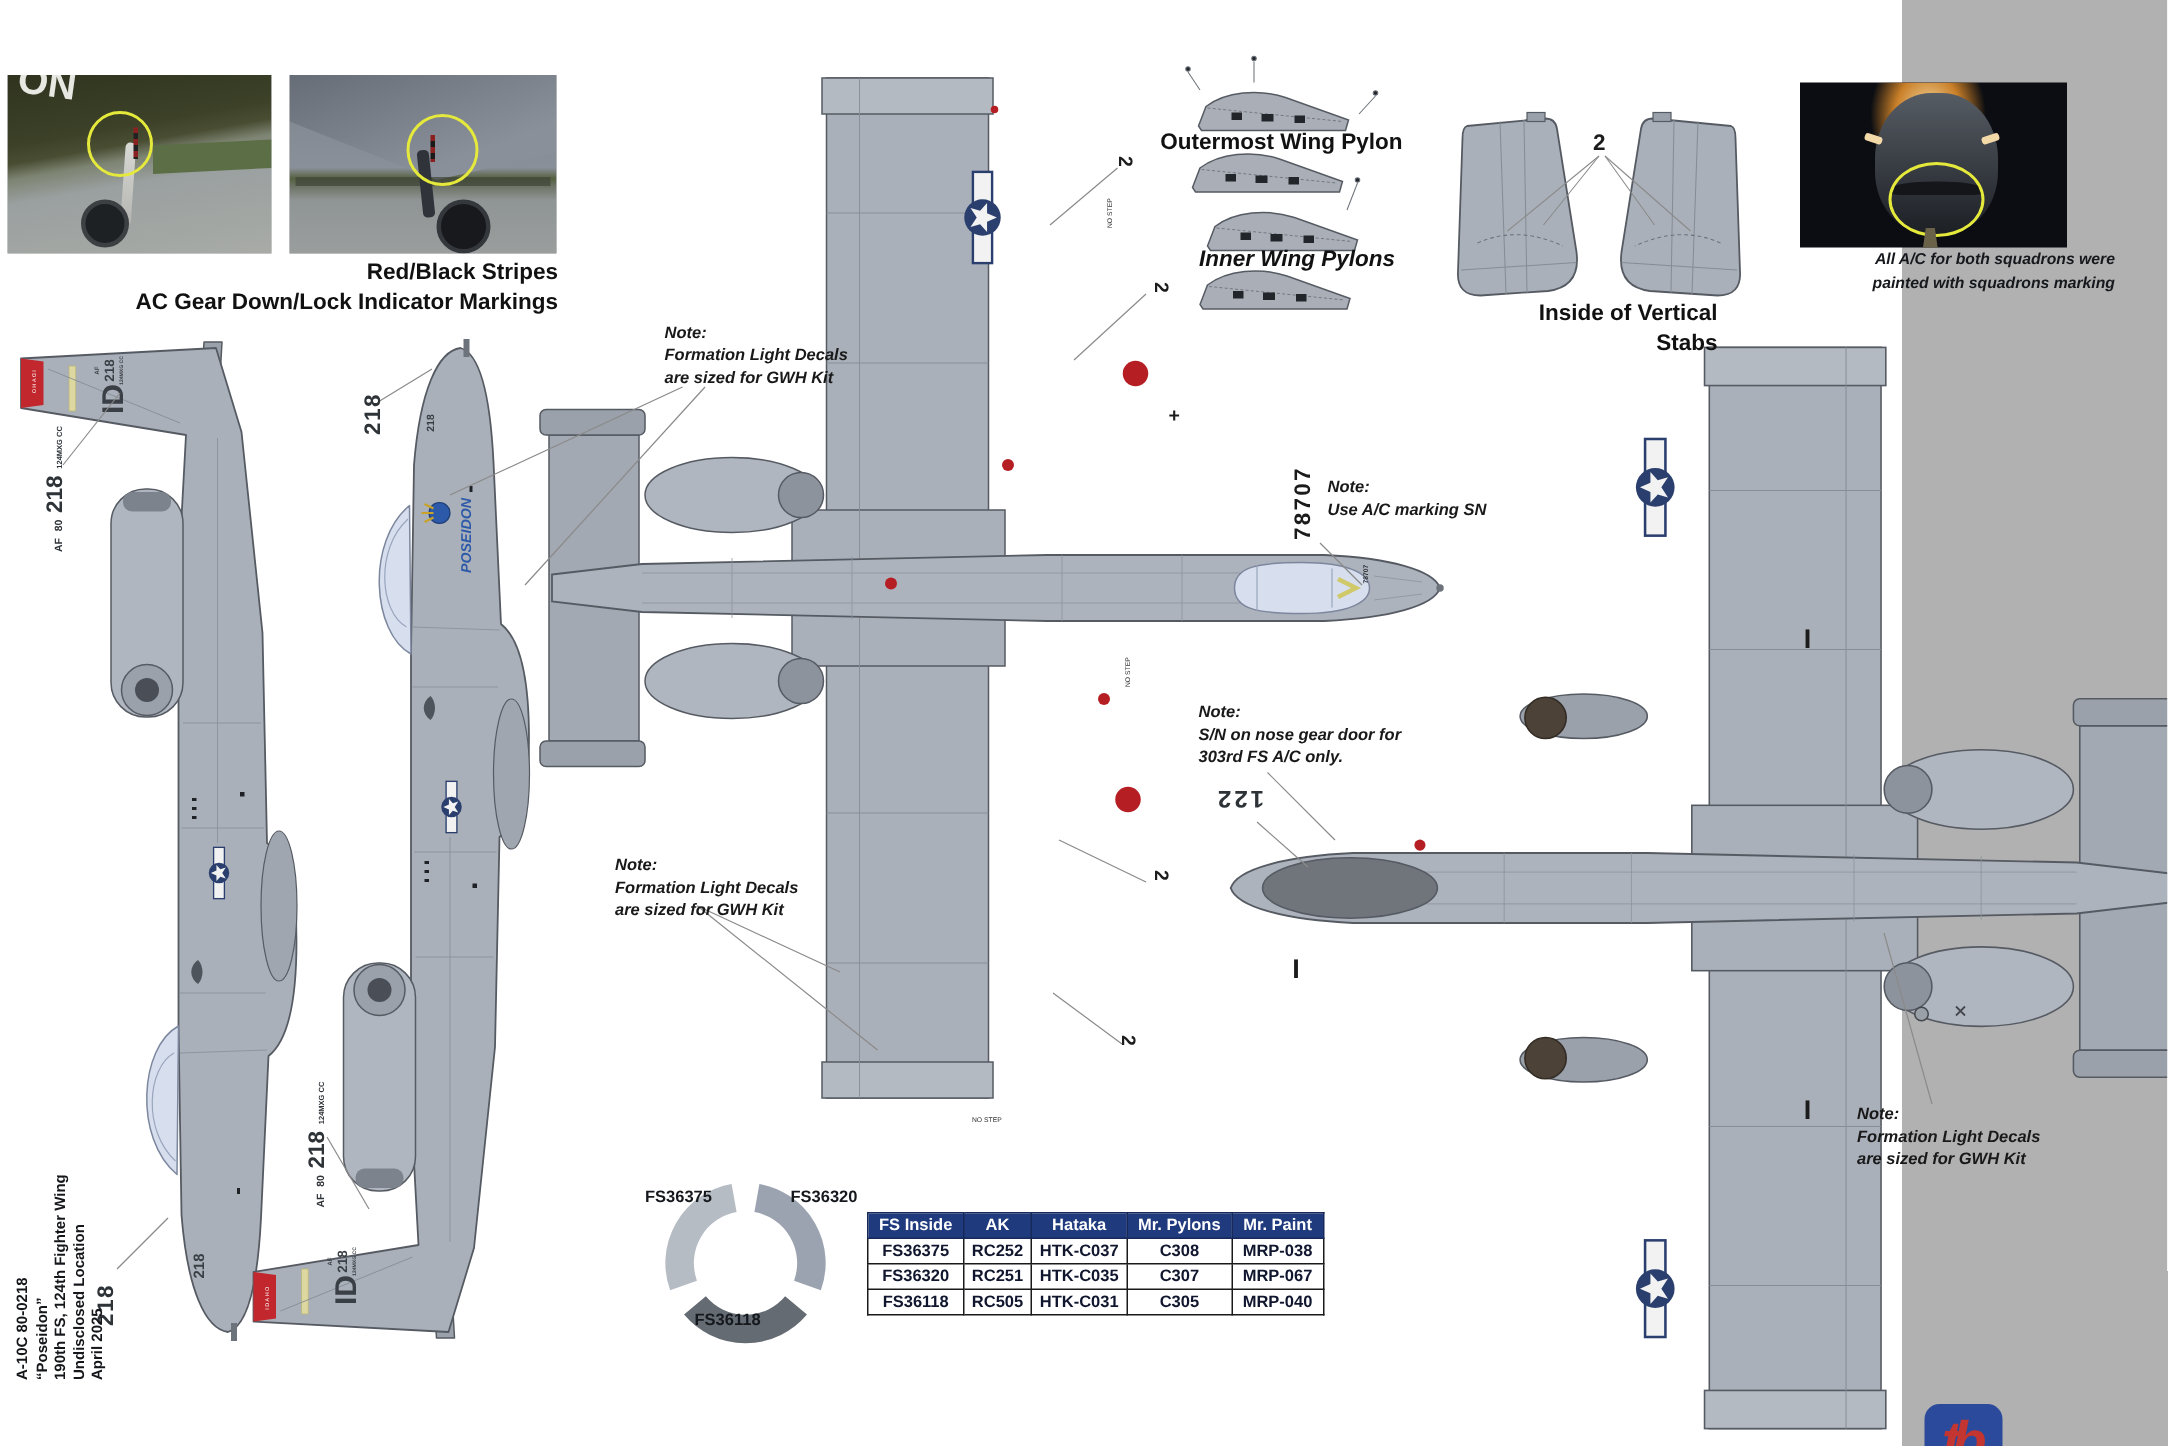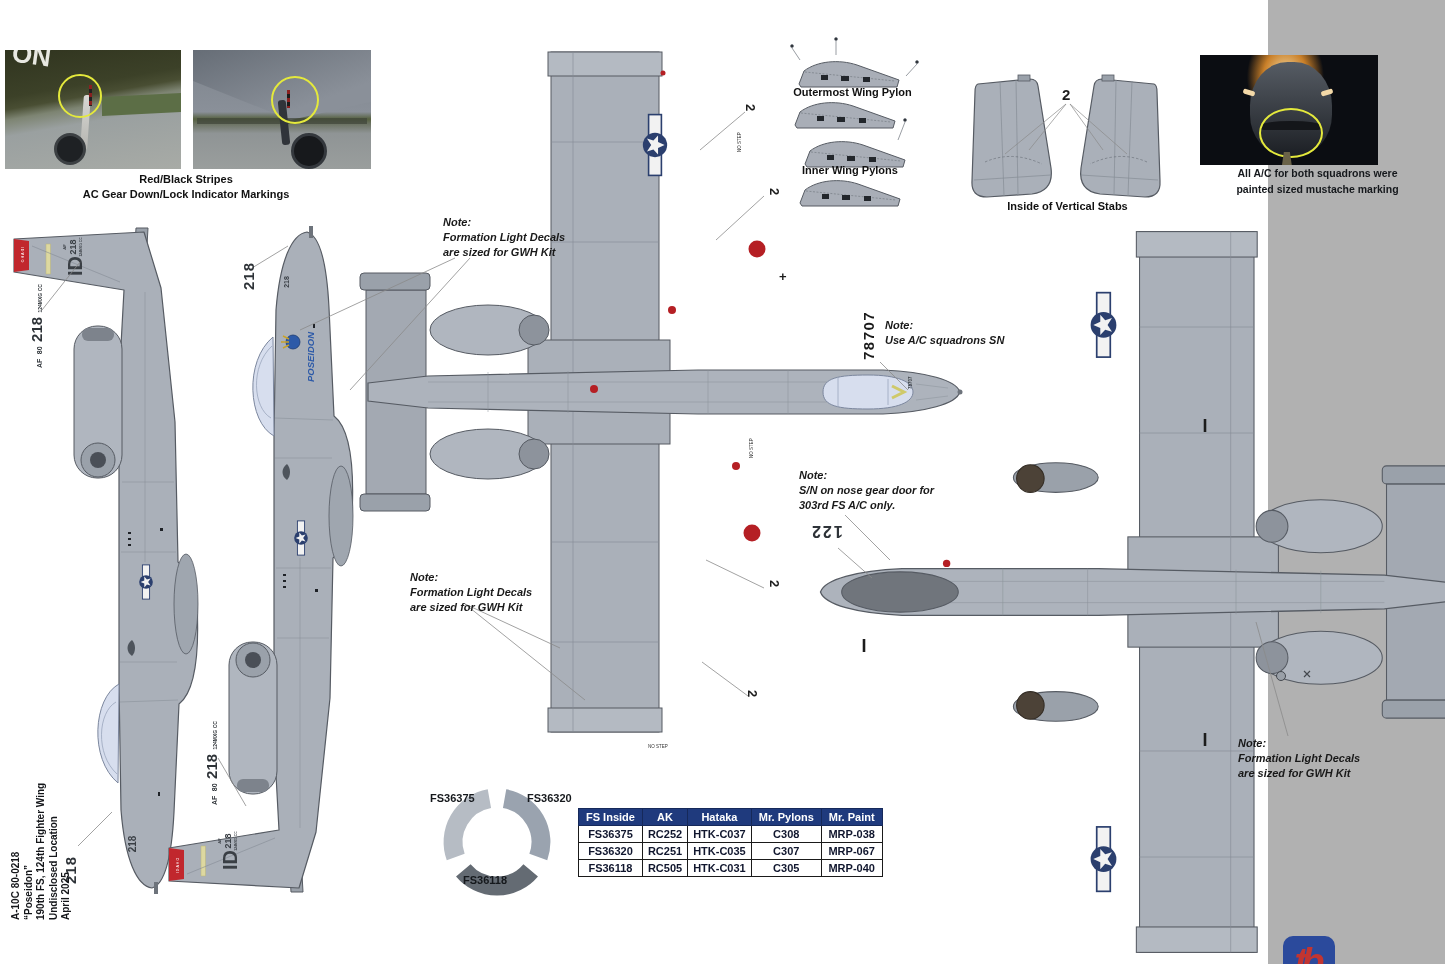--- a/index.html
+++ b/index.html
@@ -4,22 +4,22 @@
 <style>
   html,body{margin:0;padding:0;background:#fff;}
   #stage{position:relative;width:1445px;height:964px;overflow:hidden;background:#ffffff;
          font-family:"Liberation Sans",sans-serif;}
   .band{position:absolute;left:1268px;top:0;width:177px;height:964px;background:#b1b1b1;}
   #art{position:absolute;left:0;top:0;}
   svg{font-family:"Liberation Sans",sans-serif;}
   .photo{position:absolute;overflow:hidden;}
   .photo>div{position:absolute;}
   .ring{position:absolute;border:2.5px solid #e4e93c;border-radius:50%;}
-  .cap{position:absolute;text-align:center;font-weight:bold;font-size:11px;line-height:1.35;color:#111;}
-  .capi{position:absolute;text-align:center;font-weight:bold;font-size:10.5px;line-height:1.5;color:#15181c;}
+  .cap{position:absolute;text-align:right;font-weight:bold;font-size:15px;line-height:1.35;color:#111;}
+  .capi{position:absolute;text-align:right;font-weight:bold;font-style:italic;font-size:10.5px;line-height:1.5;color:#15181c;}
   .note{position:absolute;font-weight:bold;font-style:italic;font-size:11px;line-height:1.35;color:#191919;white-space:nowrap;}
   .vrot{position:absolute;transform:rotate(-90deg);transform-origin:0 0;white-space:nowrap;}
   .rot180{position:absolute;transform:rotate(180deg);transform-origin:center;}
   .serialbig{font-weight:bold;font-size:15px;letter-spacing:1.5px;color:#1a1a1a;}
   .callout{font-weight:bold;color:#2e3338;}
   .callout .lg{font-size:15px;}
   .callout .sm{font-size:7px;}
   .callout .xs{font-size:5px;}
   .num218{font-weight:bold;font-size:15px;color:#2e3338;letter-spacing:1px;}
   .num122{font-weight:bold;font-size:16px;color:#2e3338;letter-spacing:2px;}
@@ -305,25 +305,25 @@
     <div style="left:46%;top:88%;width:10px;height:14px;background:#6a6248;clip-path:polygon(20% 0,80% 0,100% 100%,0 100%);"></div>
   </div>
 
   <div class="cap" style="left:0;top:172px;width:372px;">
     <div>Red/Black Stripes</div>
     <div>AC Gear Down/Lock Indicator Markings</div>
   </div>
 
   <div class="capi" style="left:1225px;top:166px;width:185px;">
     <div>All A/C for both squadrons were</div>
-    <div>painted sized mustache marking</div>
+    <div>painted with squadrons marking</div>
   </div>
 
   <div class="cap" style="left:770px;top:85px;width:165px;">Outermost Wing Pylon</div>
-  <div class="cap" style="left:770px;top:163px;width:160px;">Inner Wing Pylons</div>
+  <div class="cap" style="left:770px;top:163px;width:160px;font-style:italic;">Inner Wing Pylons</div>
   <div class="cap" style="left:990px;top:199px;width:155px;">Inside of Vertical Stabs</div>
 
   <div class="note" style="left:443px;top:215px;">
     <div>Note:</div>
     <div>Formation Light Decals</div>
     <div>are sized for GWH Kit</div>
   </div>
 
   <div class="note" style="left:410px;top:570px;">
     <div>Note:</div>
@@ -332,21 +332,21 @@
   </div>
 
   <div class="note" style="left:1238px;top:736px;">
     <div>Note:</div>
     <div>Formation Light Decals</div>
     <div>are sized for GWH Kit</div>
   </div>
 
   <div class="note" style="left:885px;top:318px;">
     <div>Note:</div>
-    <div>Use A/C squadrons SN</div>
+    <div>Use A/C marking SN</div>
   </div>
 
   <div class="note" style="left:799px;top:468px;">
     <div>Note:</div>
     <div>S/N on nose gear door for</div>
     <div>303rd FS A/C only.</div>
   </div>
 
   <div class="vrot serialbig" style="left:860px;top:360px;">78707</div>
 

